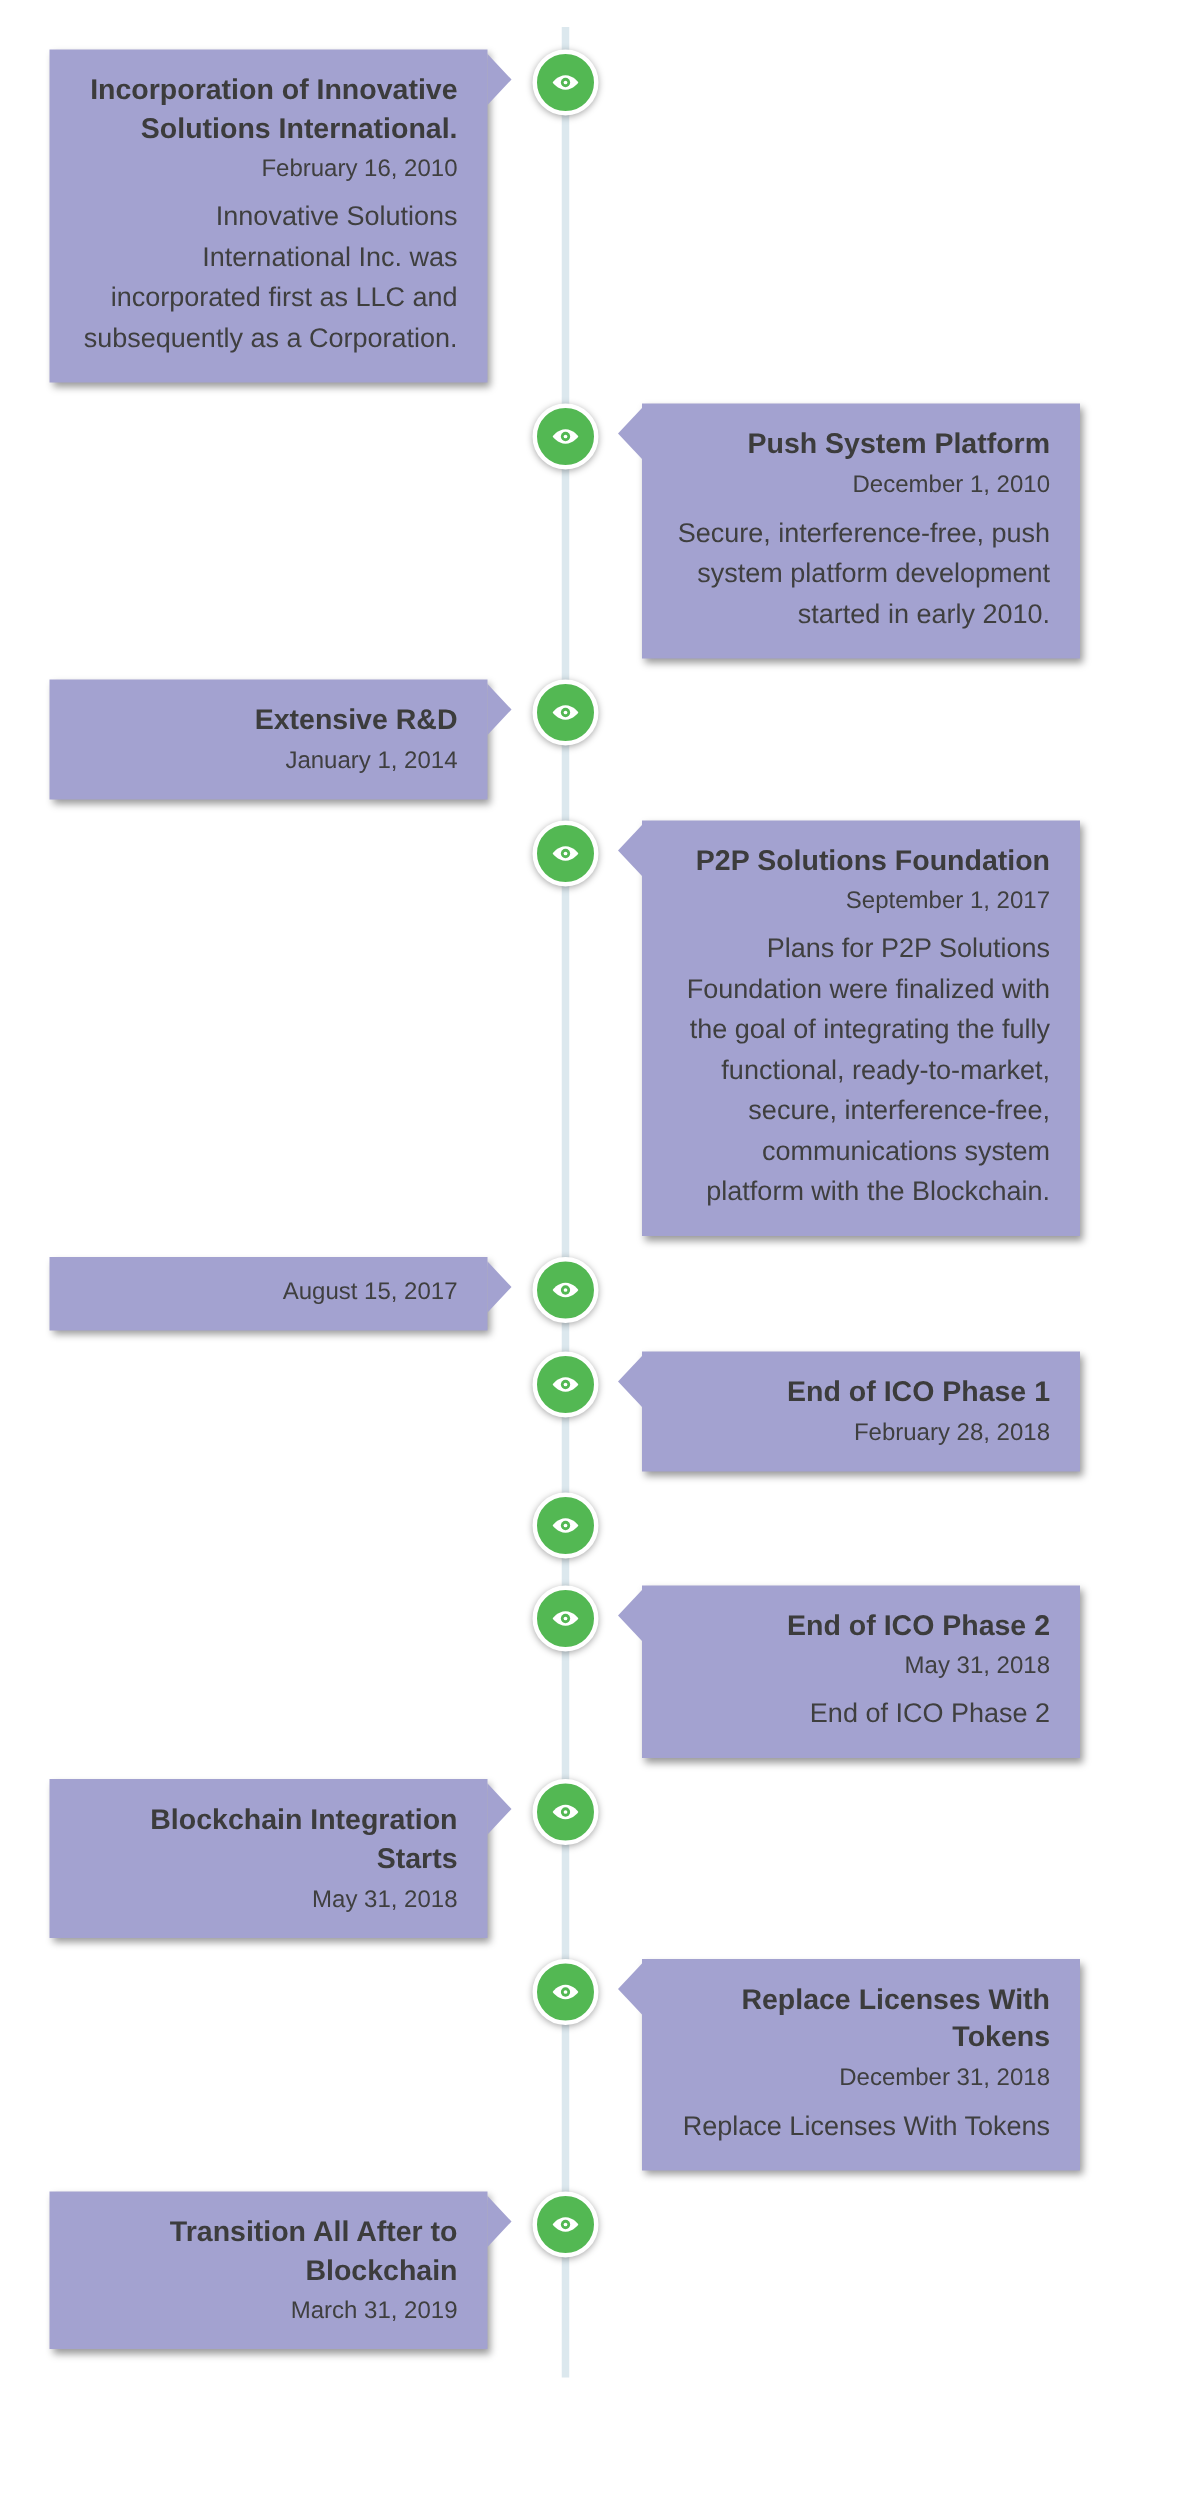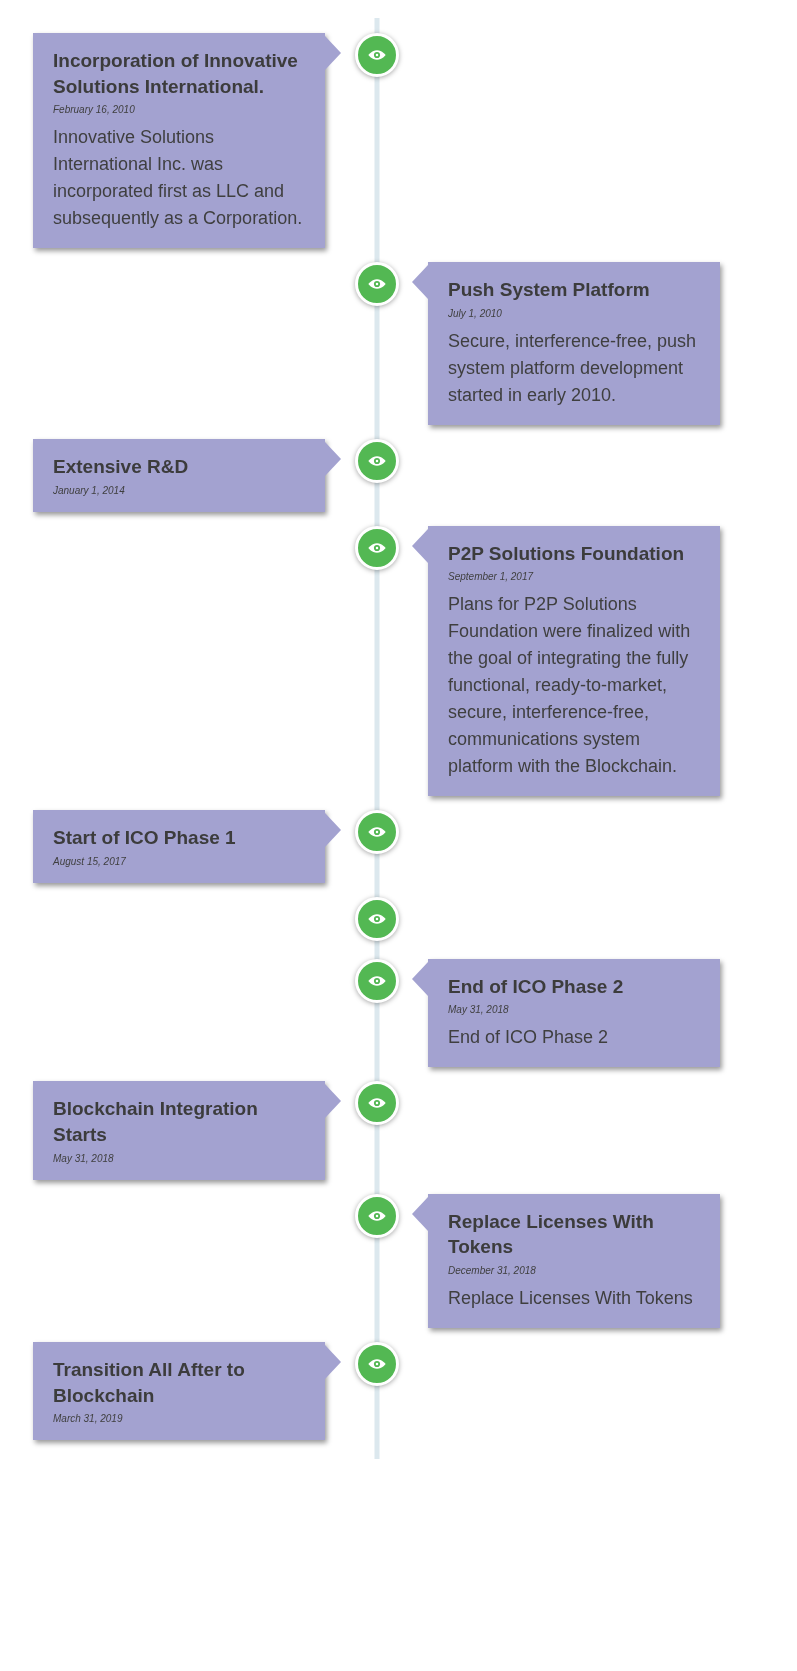--- a/index.html
+++ b/index.html
@@ -54,21 +54,21 @@
     cursor: pointer;
   }
   .marker svg { display: block; }
   .eye-pupil { fill: var(--marker-green, #53b853); }
   .card {
     position: relative;
     width: 292px;
     background: var(--card-bg, #a3a2d0);
     padding: 15px 20px 16px;
     box-shadow: 2px 3px 5px rgba(0,0,0,0.4);
-    text-align: left;
+    text-align: right;
   }
   .t-item.left .card { margin-right: auto; }
   .t-item.right .card { margin-left: auto; }
   .card::after {
     content: "";
     position: absolute;
     top: 3px;
     width: 0;
     height: 0;
     border-style: solid;
@@ -85,22 +85,21 @@
   }
   .event-title {
     margin: 0 0 5px;
     font-size: 19px;
     font-weight: bold;
     line-height: 1.35;
     color: var(--title-color, #3c3c3c);
   }
   .event-date {
     margin: 0 0 9px;
-    font-size: 10px;
-    font-style: italic;
+    font-size: 16px;
     color: var(--text-color, #3f3f3f);
   }
   .event-date:last-child { margin-bottom: 0; }
   .event-desc {
     margin: 0;
     font-size: 18px;
     line-height: 1.5;
     color: var(--text-color, #3f3f3f);
   }
 </style>
@@ -133,21 +132,21 @@
       <span>
         <svg viewBox="0 0 32 32" width="22" height="22" aria-hidden="true">
           <path d="M16 9 C8.5 9 3.5 16 3.5 16 C3.5 16 8.5 23 16 23 C23.5 23 28.5 16 28.5 16 C28.5 16 23.5 9 16 9 Z" fill="#ffffff"></path>
           <circle class="eye-pupil" cx="16" cy="16" r="4.5"></circle>
           <circle cx="16" cy="16" r="1.8" fill="#ffffff"></circle>
         </svg>
       </span>
     </div>
     <div class="card">
       <h2 class="event-title">Push System Platform</h2>
-      <div class="event-date">July 1, 2010</div>
+      <div class="event-date">December 1, 2010</div>
       <p class="event-desc">Secure, interference-free, push system platform development started in early 2010.</p>
     </div>
   </div>
 
   <div class="t-item left">
     <div class="marker">
       <span>
         <svg viewBox="0 0 32 32" width="22" height="22" aria-hidden="true">
           <path d="M16 9 C8.5 9 3.5 16 3.5 16 C3.5 16 8.5 23 16 23 C23.5 23 28.5 16 28.5 16 C28.5 16 23.5 9 16 9 Z" fill="#ffffff"></path>
           <circle class="eye-pupil" cx="16" cy="16" r="4.5"></circle>
@@ -182,26 +181,41 @@
     <div class="marker">
       <span>
         <svg viewBox="0 0 32 32" width="22" height="22" aria-hidden="true">
           <path d="M16 9 C8.5 9 3.5 16 3.5 16 C3.5 16 8.5 23 16 23 C23.5 23 28.5 16 28.5 16 C28.5 16 23.5 9 16 9 Z" fill="#ffffff"></path>
           <circle class="eye-pupil" cx="16" cy="16" r="4.5"></circle>
           <circle cx="16" cy="16" r="1.8" fill="#ffffff"></circle>
         </svg>
       </span>
     </div>
     <div class="card">
-      <h2 class="event-title">Start of ICO Phase 1</h2>
       <div class="event-date">August 15, 2017</div>
 
     </div>
   </div>
 
+  <div class="t-item right">
+    <div class="marker">
+      <span>
+        <svg viewBox="0 0 32 32" width="22" height="22" aria-hidden="true">
+          <path d="M16 9 C8.5 9 3.5 16 3.5 16 C3.5 16 8.5 23 16 23 C23.5 23 28.5 16 28.5 16 C28.5 16 23.5 9 16 9 Z" fill="#ffffff"></path>
+          <circle class="eye-pupil" cx="16" cy="16" r="4.5"></circle>
+          <circle cx="16" cy="16" r="1.8" fill="#ffffff"></circle>
+        </svg>
+      </span>
+    </div>
+    <div class="card">
+      <h2 class="event-title">End of ICO Phase 1</h2>
+      <div class="event-date">February 28, 2018</div>
+
+    </div>
+  </div>
 
   <div class="t-item left">
     <div class="marker">
       <span>
         <svg viewBox="0 0 32 32" width="22" height="22" aria-hidden="true">
           <path d="M16 9 C8.5 9 3.5 16 3.5 16 C3.5 16 8.5 23 16 23 C23.5 23 28.5 16 28.5 16 C28.5 16 23.5 9 16 9 Z" fill="#ffffff"></path>
           <circle class="eye-pupil" cx="16" cy="16" r="4.5"></circle>
           <circle cx="16" cy="16" r="1.8" fill="#ffffff"></circle>
         </svg>
       </span>

